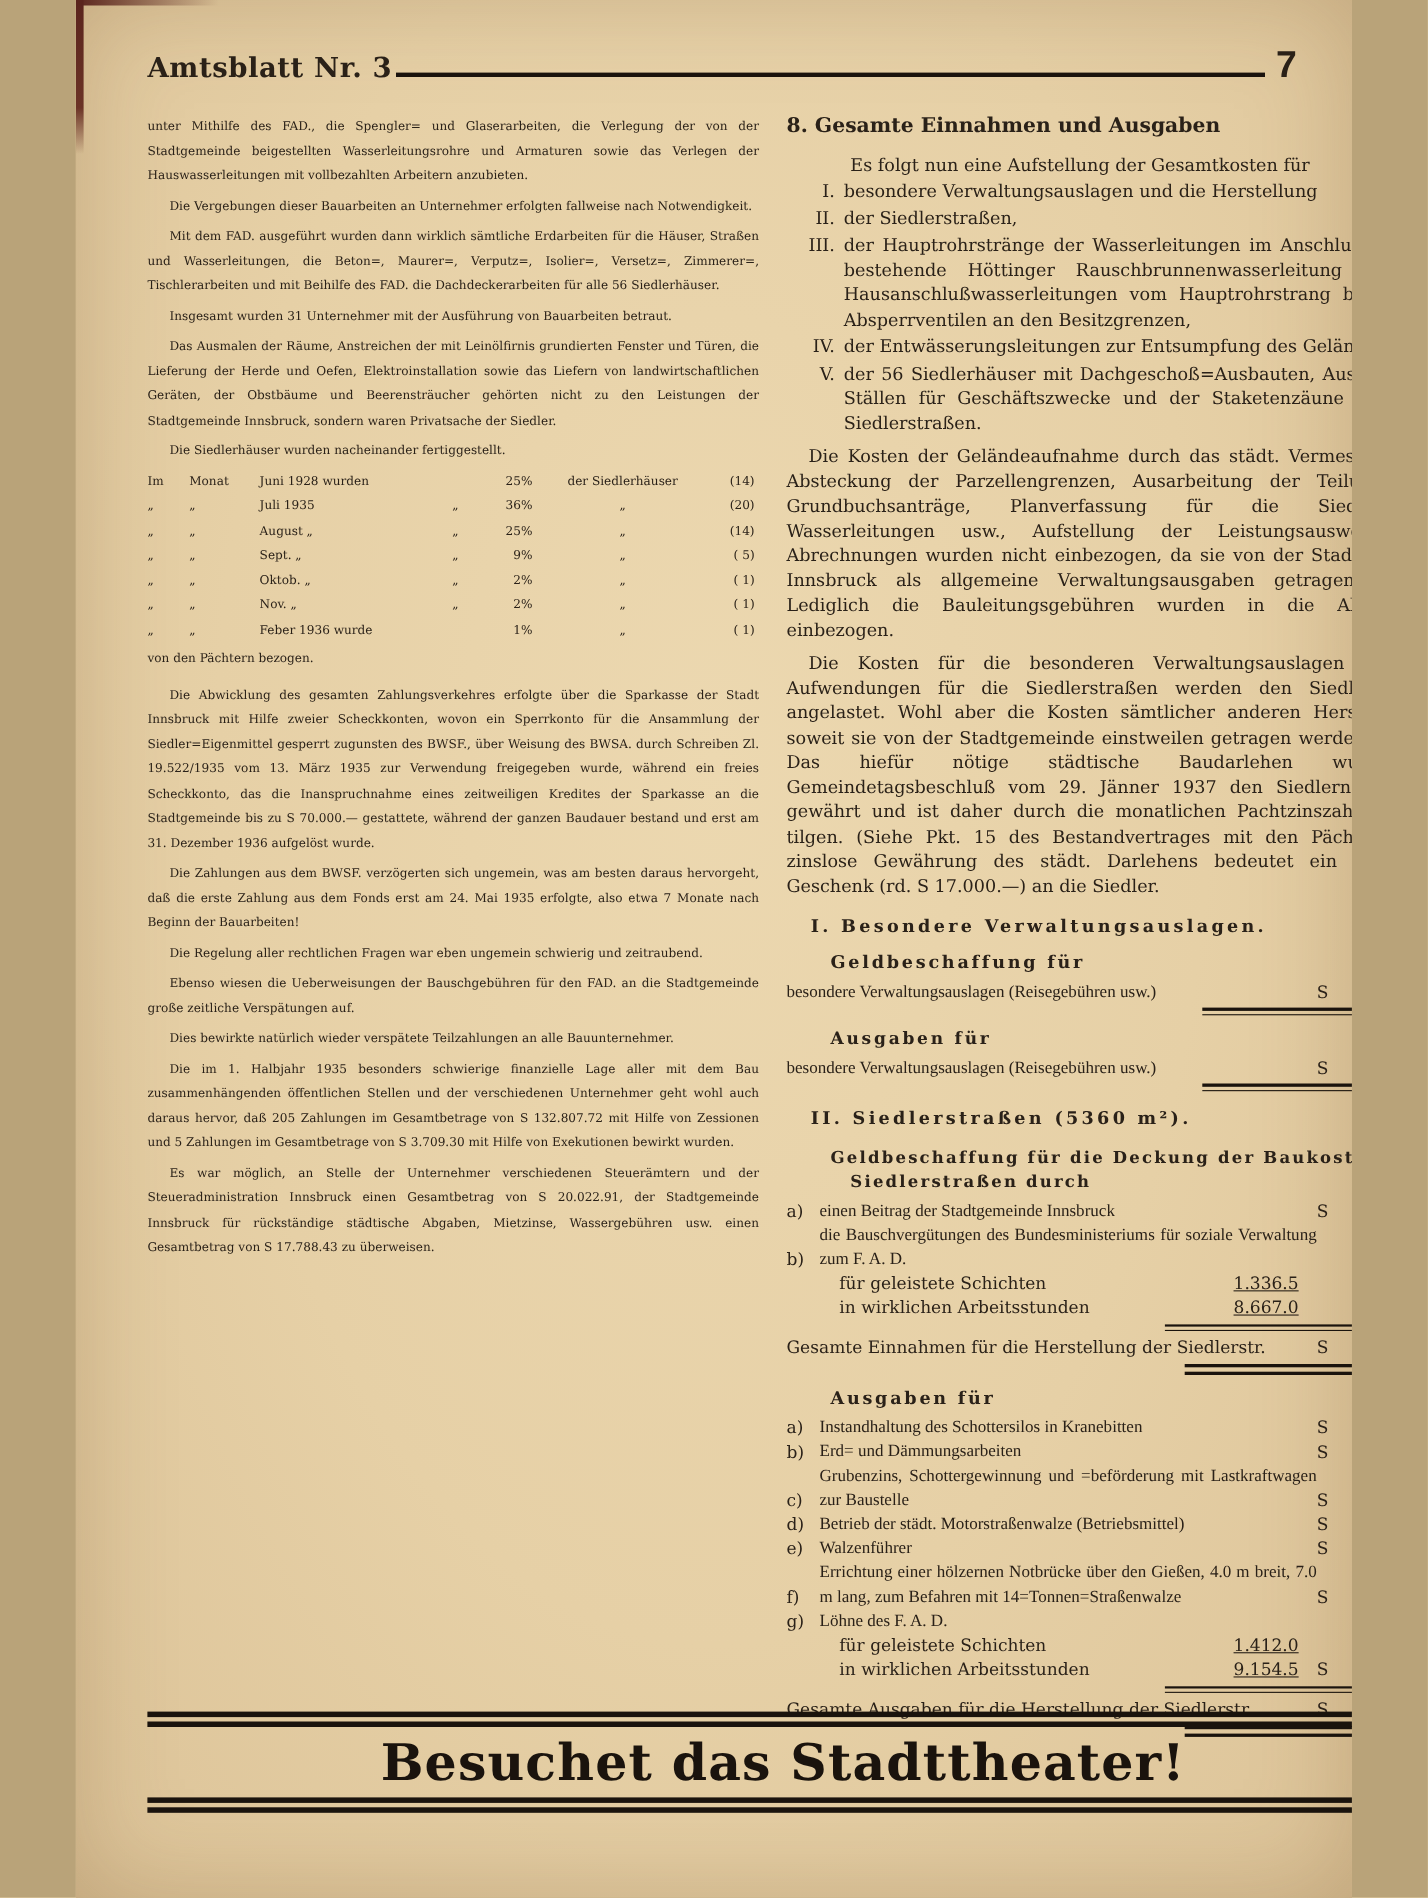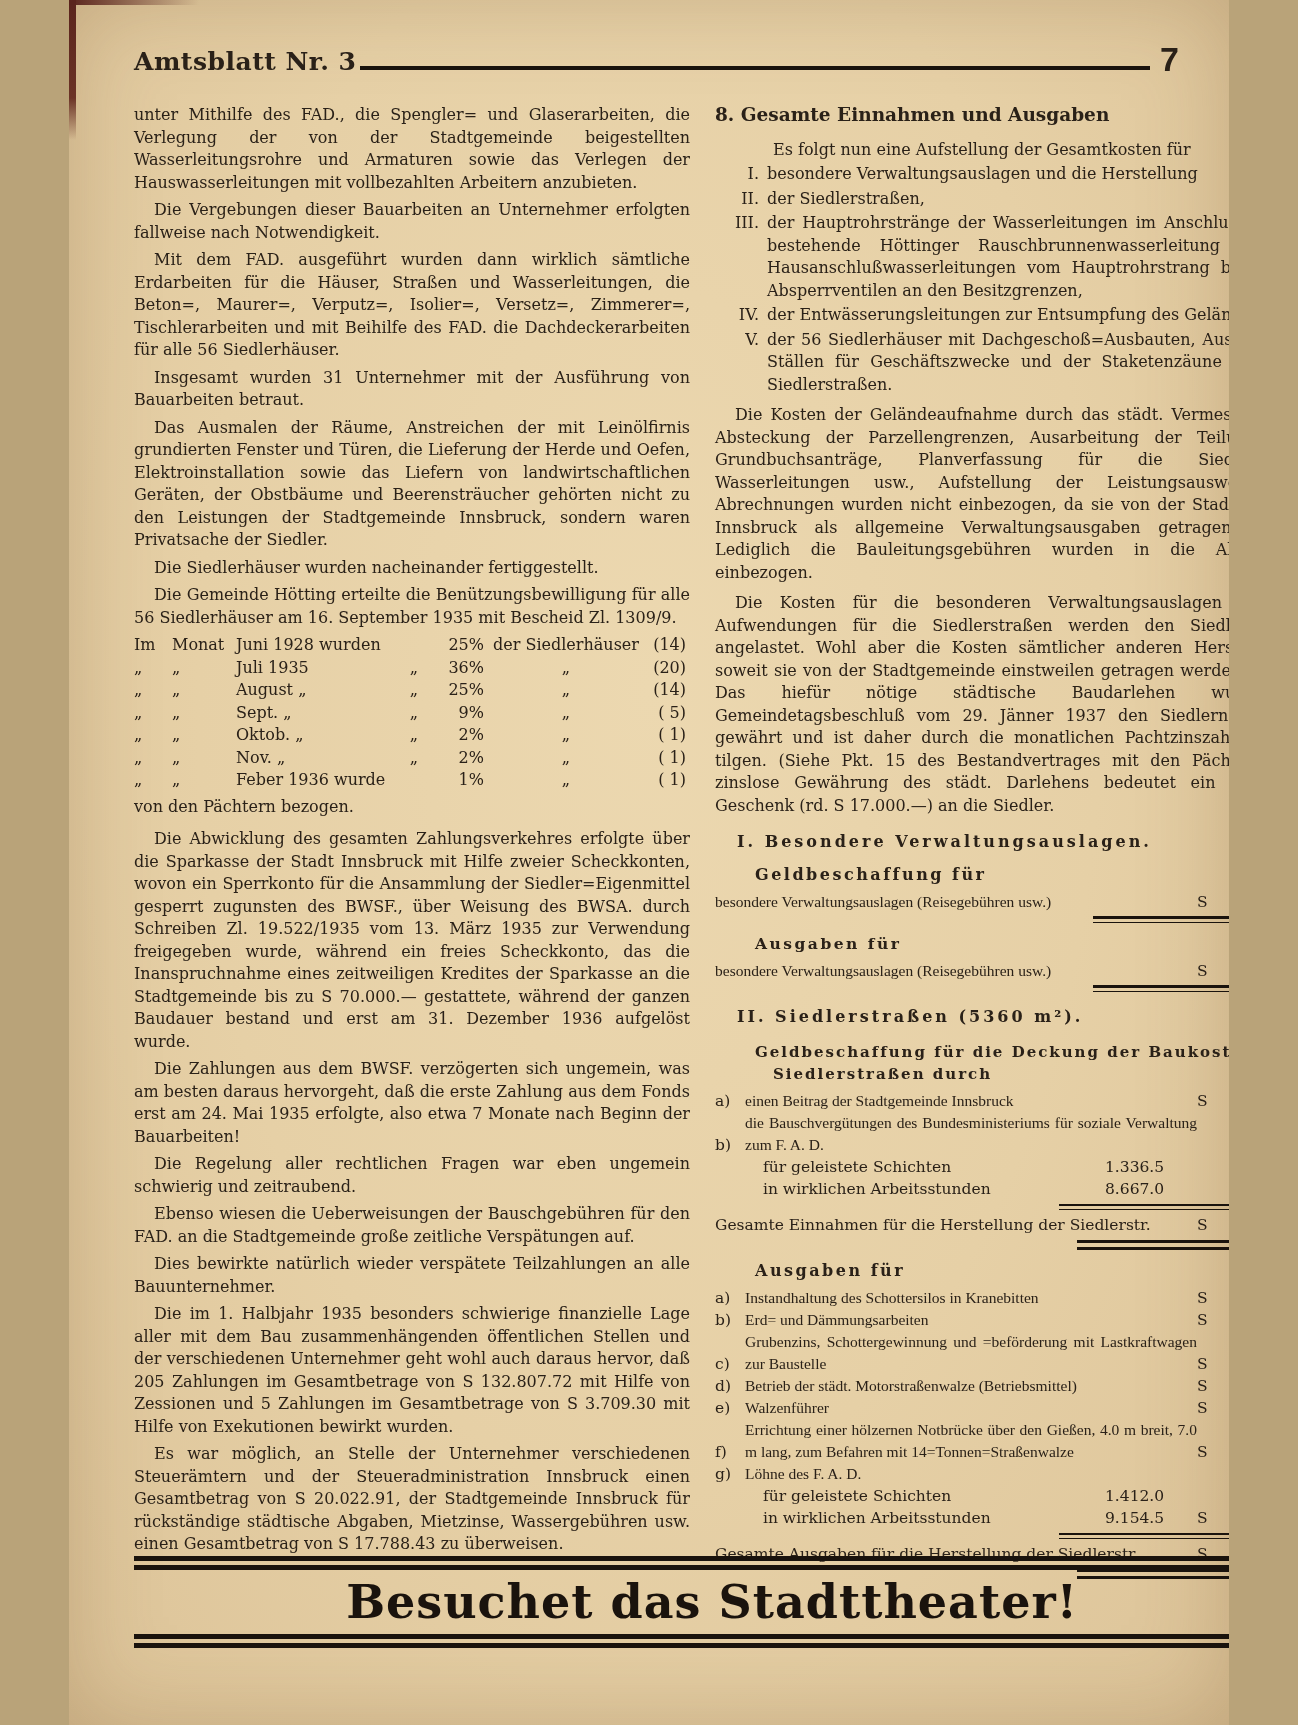--- a/index.html
+++ b/index.html
@@ -28,21 +28,21 @@
     background:linear-gradient(to right,#5a241d 0%,rgba(90,36,29,0) 100%);}
 
   
   .masthead-row{position:absolute;left:65px;right:50px;top:42px;display:flex;align-items:flex-end;}
   .masthead{font-weight:bold;font-size:25px;letter-spacing:.5px;white-space:nowrap;}
   .masthead-rule{flex:1;border-bottom:4px solid var(--ink-heavy);margin:0 10px 6px 4px;}
   .pagenum{font-family:"Liberation Sans","DejaVu Sans",sans-serif;font-weight:bold;font-size:34px;line-height:1;}
 
   
   .col{position:absolute;top:104px;text-align:justify;}
-  .col-left{left:65px;width:556px;font-size:16px;line-height:22.5px;}
+  .col-left{left:65px;width:556px;font-size:11px;line-height:22.5px;}
   .col-right{left:646px;width:600px;font-size:16px;line-height:22.5px;}
   .para{margin:0 0 5px 0;text-indent:20px;}
   .para.noind{text-indent:0;}
 
   
   .occ-table{margin:0 0 4px 0;}
   .occ-row{display:grid;grid-template-columns:38px 64px 158px 40px 56px 152px 44px;}
   .occ-c0,.occ-c1{text-align:left;}
   .occ-c2{text-align:left;}
   .occ-c3{text-align:center;}
@@ -67,21 +67,21 @@
   .fin-row{display:flex;align-items:flex-end;}
   .fin-label{width:30px;flex:none;}
   .fin-text{flex:1;text-align:justify;font-family:Liberation Serif, serif;}
   .fin-text.tleft{text-align:left;}
   .amt-zone{width:118px;flex:none;display:flex;align-items:flex-end;}
   .cur{width:26px;text-align:left;}
   .amt{flex:1;text-align:right;white-space:nowrap;}
   .fin-sub-row{display:flex;}
   .sub-indent{width:48px;flex:none;}
   .sub-text{flex:1;text-align:left;}
-  .sub-value{width:92px;text-align:left;flex:none;}
+  .sub-value{width:92px;text-align:center;flex:none;text-decoration:underline;}
   .total-row{display:flex;align-items:flex-end;margin-top:4px;}
   .total-text{flex:1;text-align:left;}
 
   
   .rule-thickthin{width:222px;margin:3px 0 4px auto;border-top:3px solid var(--ink-heavy);border-bottom:1px solid var(--ink-heavy);height:3px;}
   .rule-dblthin{width:256px;margin:4px 0 2px auto;border-top:2px solid var(--ink-heavy);border-bottom:1px solid var(--ink-heavy);height:3px;}
   .rule-dblheavy{width:238px;margin:4px 0 2px auto;border-top:3px solid var(--ink-heavy);border-bottom:3px solid var(--ink-heavy);height:4px;}
 
   
   .banner{position:absolute;left:65px;top:1556px;width:1156px;}
@@ -105,21 +105,20 @@
     <span class="pagenum">7</span>
   </header>
 
   <section class="col col-left">
     <p class="para noind">unter Mithilfe des FAD., die Spengler= und Glaserarbeiten, die Verlegung der von der Stadtgemeinde beigestellten Wasserleitungsrohre und Armaturen sowie das Verlegen der Hauswasserleitungen mit vollbezahlten Arbeitern anzubieten.</p>
     <p class="para">Die Vergebungen dieser Bauarbeiten an Unternehmer erfolgten fallweise nach Notwendigkeit.</p>
     <p class="para">Mit dem FAD. ausgeführt wurden dann wirklich sämtliche Erdarbeiten für die Häuser, Straßen und Wasserleitungen, die Beton=, Maurer=, Verputz=, Isolier=, Versetz=, Zimmerer=, Tischlerarbeiten und mit Beihilfe des FAD. die Dachdeckerarbeiten für alle 56 Siedlerhäuser.</p>
     <p class="para">Insgesamt wurden 31 Unternehmer mit der Ausführung von Bauarbeiten betraut.</p>
     <p class="para">Das Ausmalen der Räume, Anstreichen der mit Leinölfirnis grundierten Fenster und Türen, die Lieferung der Herde und Oefen, Elektroinstallation sowie das Liefern von landwirtschaftlichen Geräten, der Obstbäume und Beerensträucher gehörten nicht zu den Leistungen der Stadtgemeinde Innsbruck, sondern waren Privatsache der Siedler.</p>
     <p class="para">Die Siedlerhäuser wurden nacheinander fertiggestellt.</p>
-    <p class="para">Die Gemeinde Hötting erteilte die Benützungsbewilligung für alle 56 Siedlerhäuser am 16. September 1935 mit Bescheid Zl. 1309/9.</p>
 
     <div class="occ-table">
       <div class="occ-row">
         <span class="occ-c0">Im</span>
         <span class="occ-c1">Monat</span>
         <span class="occ-c2">Juni 1928 wurden</span>
         <span class="occ-c3"></span>
         <span class="occ-c4">25%</span>
         <span class="occ-c5">der Siedlerhäuser</span>
         <span class="occ-c6">(14)</span>

